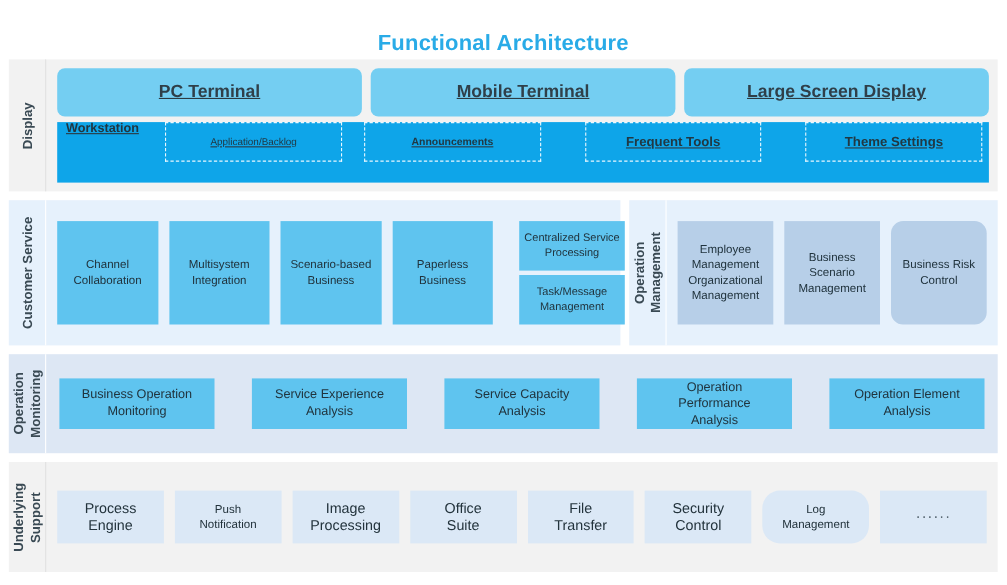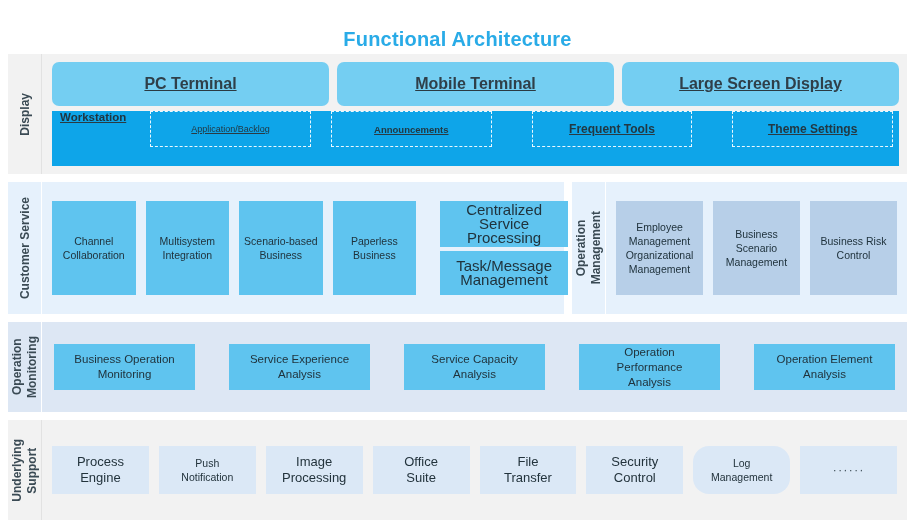--- a/index.html
+++ b/index.html
@@ -169,21 +169,21 @@
     padding: 0;
   }
   .card.split .half {
     flex: 1 1 0;
     width: 100%;
     background: #5fc4ef;
     display: flex;
     align-items: center;
     justify-content: center;
     text-align: center;
-    font-size: 15px;
+    font-size: 10px;
     line-height: 14px;
     box-sizing: border-box;
     padding: 2px;
     margin-left: 28px;
   }
   .card.muted { background: #b7cfe8; }
 
   
   #operation-monitoring-band {
     background: #dde7f4;
@@ -269,21 +269,21 @@
 Management</span>
     </div>
     <div class="cards-area">
       <div class="card muted" style="white-space: pre-line;">Employee
 Management
 Organizational
 Management</div>
       <div class="card muted" style="white-space: pre-line;">Business
 Scenario
 Management</div>
-      <div class="card muted" style="white-space: pre-line;">Business Risk
+      <div class="card muted" style="white-space: pre-line; border-radius: 11px;">Business Risk
 Control</div>
     </div>
   </div>
 
 </div>
 
 <div class="band" id="operation-monitoring-band">
   <div class="vlabel two">
     <span class="vtext" style="white-space: pre-line;">Operation
 Monitoring</span>

